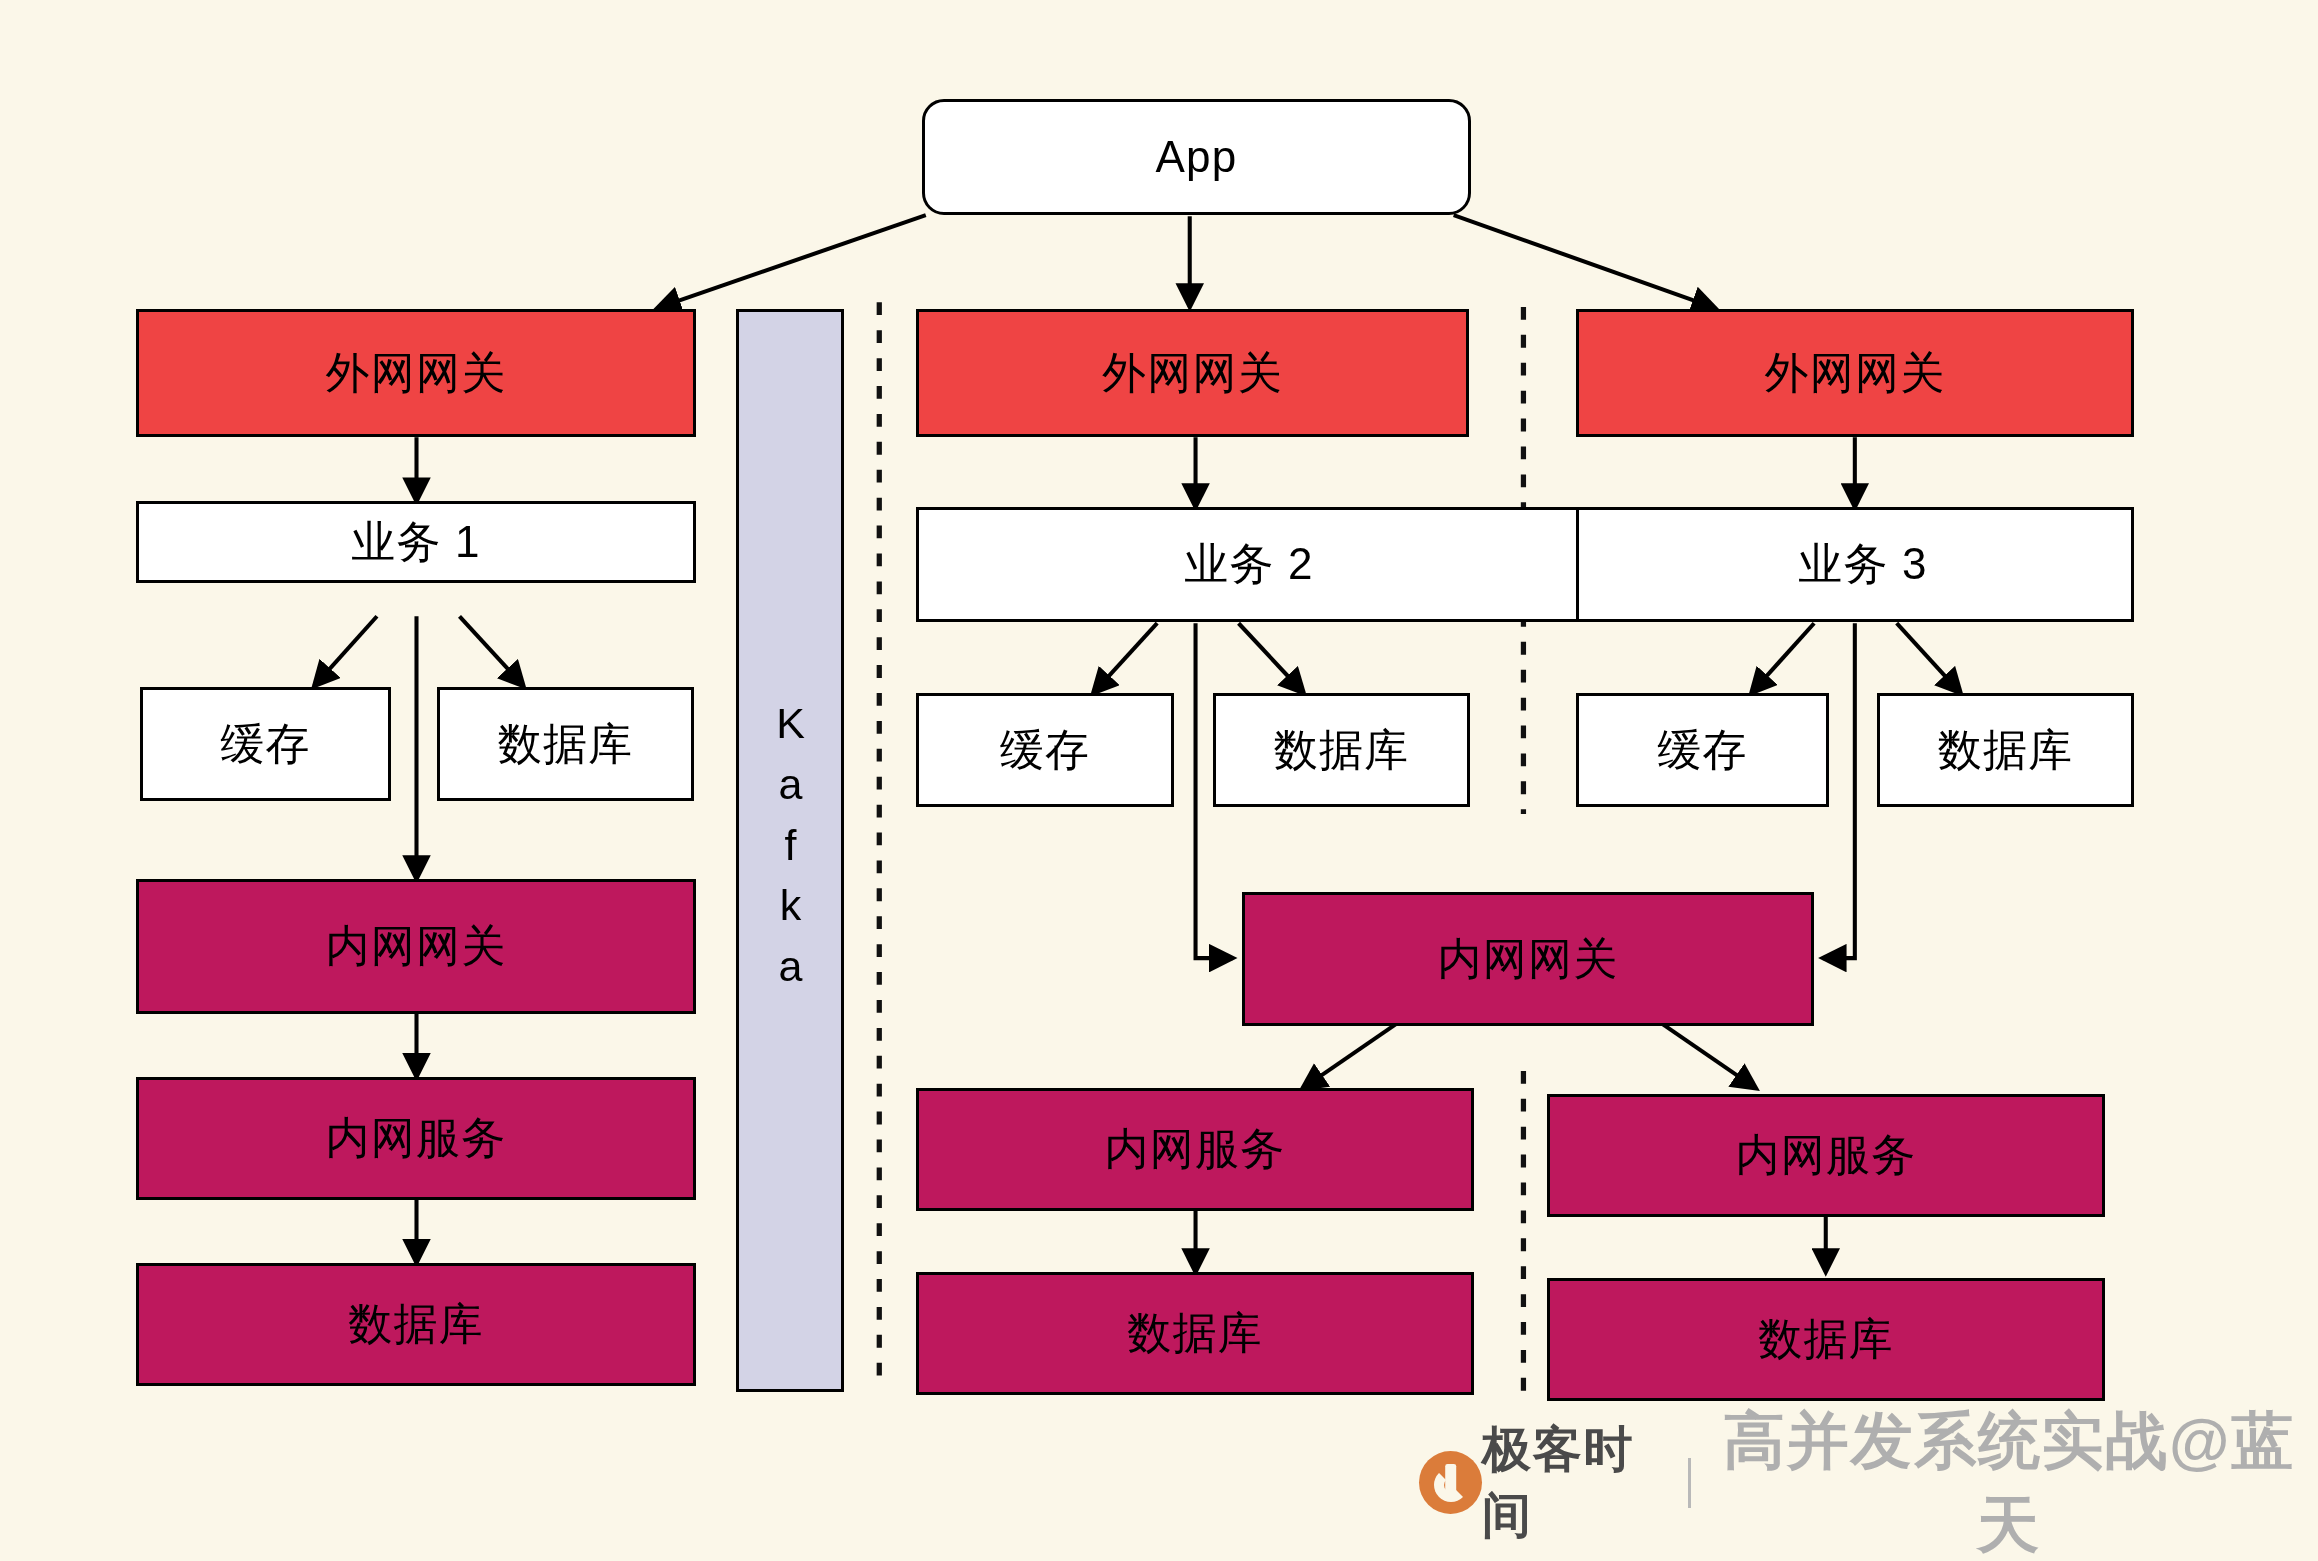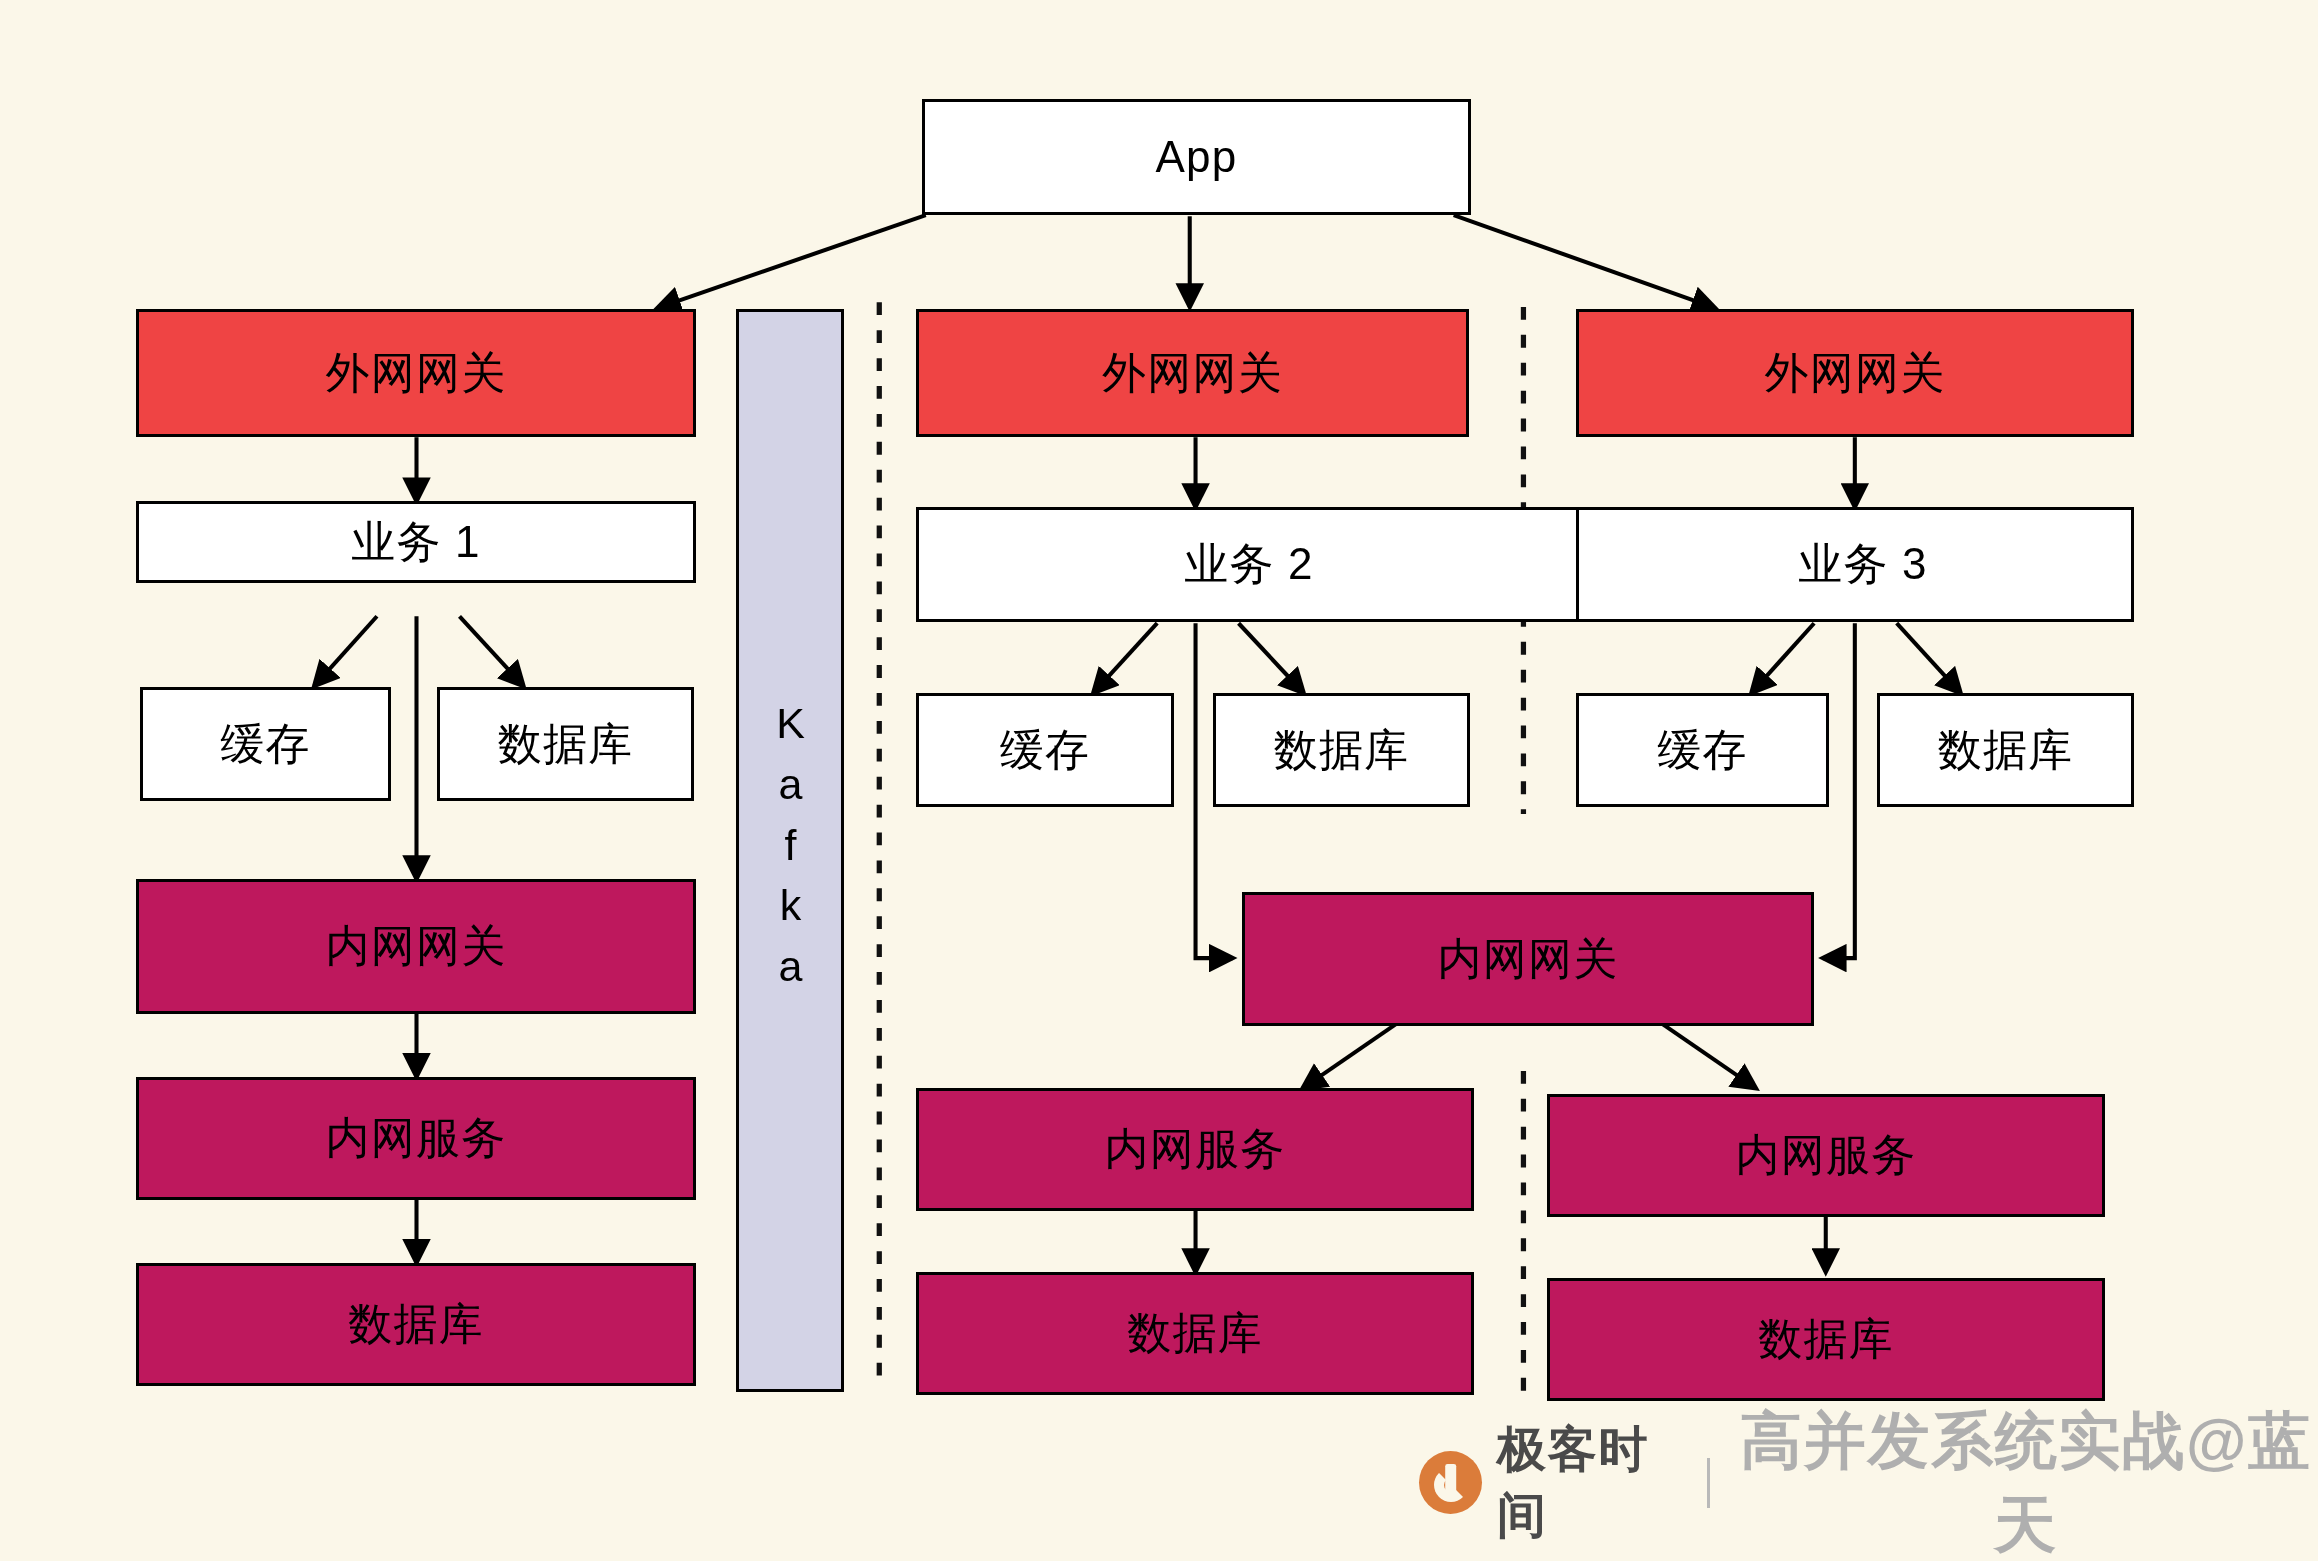--- a/index.html
+++ b/index.html
@@ -33,21 +33,21 @@
     writing-mode:vertical-rl;
     text-orientation:upright;
     font-size:43px;
     letter-spacing:12.8px;
     line-height:1;
   }
 
   
   #watermark{
     position:absolute;left:1419px;top:1442px;
-    display:flex;align-items:center;gap:15px;
+    display:flex;align-items:center;
     height:81px;
   }
   #wm-logo{
     width:63px;height:63px;border-radius:50%;
     background:#DB7C3A;
     position:relative;flex:0 0 auto;
   }
   #wm-logo::before{
     content:"";position:absolute;left:50%;top:12.8px;
     transform:translateX(-50%);
@@ -111,21 +111,21 @@
       <path d="M 3190 1072 L 3190 1648 L 3135 1648" marker-end="url(#ah)"></path>
     </g>
 
     <g stroke="#111" stroke-width="9" stroke-dasharray="22 26" fill="none">
       <line x1="1512" y1="520" x2="1512" y2="2392"></line>
       <line x1="2620" y1="528" x2="2620" y2="1400"></line>
       <line x1="2620" y1="1842" x2="2620" y2="2392"></line>
     </g>
   </svg>
 
-  <div class="node white" style="left:922px;top:99px;width:549px;height:116px;">
+  <div class="node white" style="left:922px;top:99px;width:549px;height:116px;border-radius:22px;">
     <span>App</span>
   </div>
 
   <div class="node kafka" style="left:736px;top:309px;width:108px;height:1083px;">
     <span class="kafka-text">Kafka</span>
   </div>
 
   <div class="node blue" style="left:136px;top:309px;width:560px;height:128px;">
     <span>外网网关</span>
   </div>

